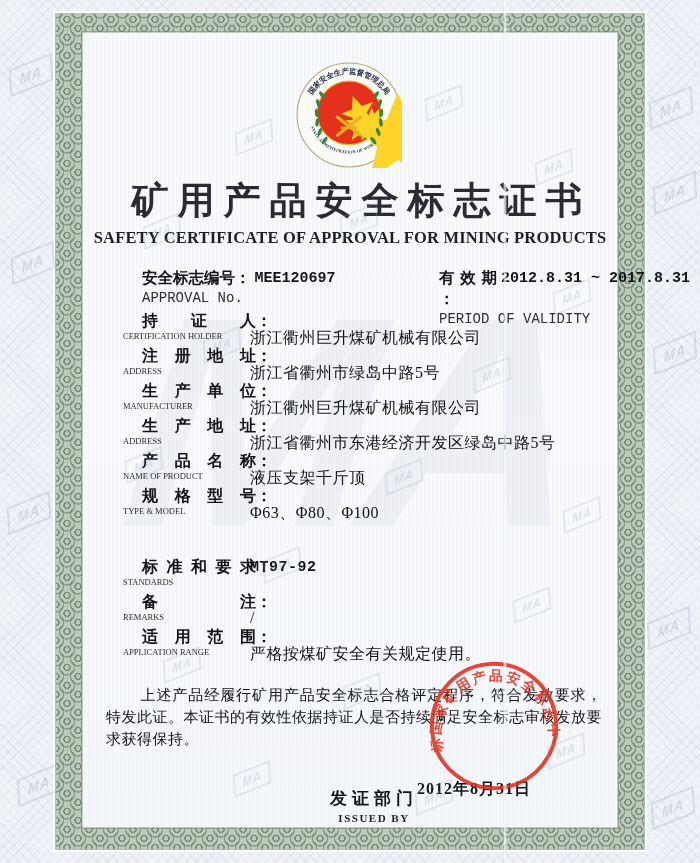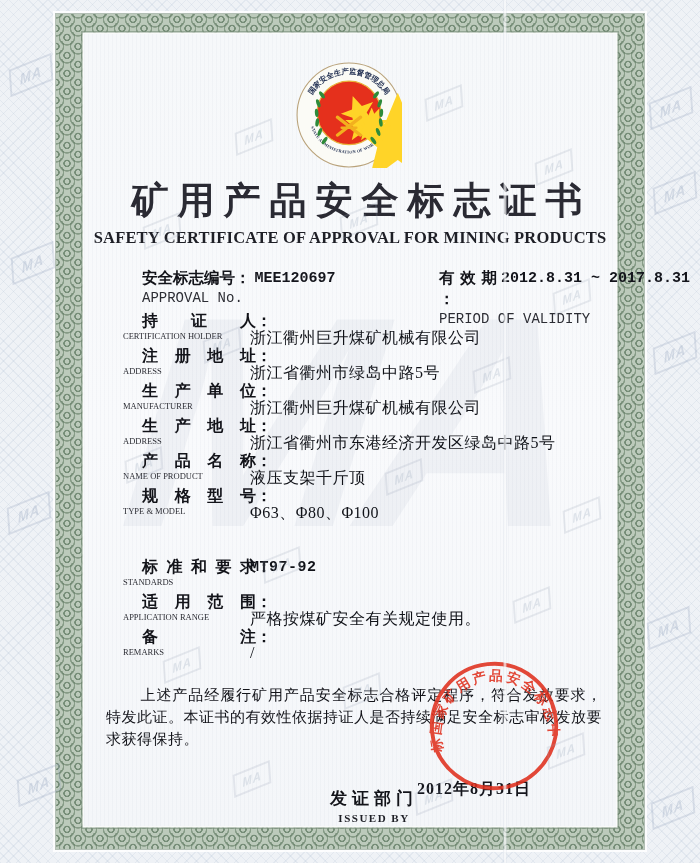--- a/index.html
+++ b/index.html
@@ -248,28 +248,28 @@
       </div>
     </div>
 
     <div class="fields fields-b">
       <div class="frow">
         <div class="flabel"><span class="cn">标准和要求</span><span class="colon">：</span></div>
         <div class="fen">STANDARDS</div>
         <div class="fval mono">MT97-92</div>
       </div>
       <div class="frow">
+        <div class="flabel"><span class="cn">备注</span><span class="colon">：</span></div>
+        <div class="fen">REMARKS</div>
+        <div class="fval">/</div>
+      </div>
+      <div class="frow">
         <div class="flabel"><span class="cn">适用范围</span><span class="colon">：</span></div>
         <div class="fen">APPLICATION RANGE</div>
         <div class="fval">严格按煤矿安全有关规定使用。</div>
-      </div>
-      <div class="frow">
-        <div class="flabel"><span class="cn">备注</span><span class="colon">：</span></div>
-        <div class="fen">REMARKS</div>
-        <div class="fval">/</div>
       </div>
     </div>
 
     <div class="statement">上述产品经履行矿用产品安全标志合格评定程序，符合发放要求，特发此证。本证书的有效性依据持证人是否持续满足安全标志审核发放要求获得保持。</div>
 
     <div class="issued">
       <div class="cn">发证部门</div>
       <div class="en">ISSUED BY</div>
     </div>
     <div class="issue-date">2012年8月31日</div>

